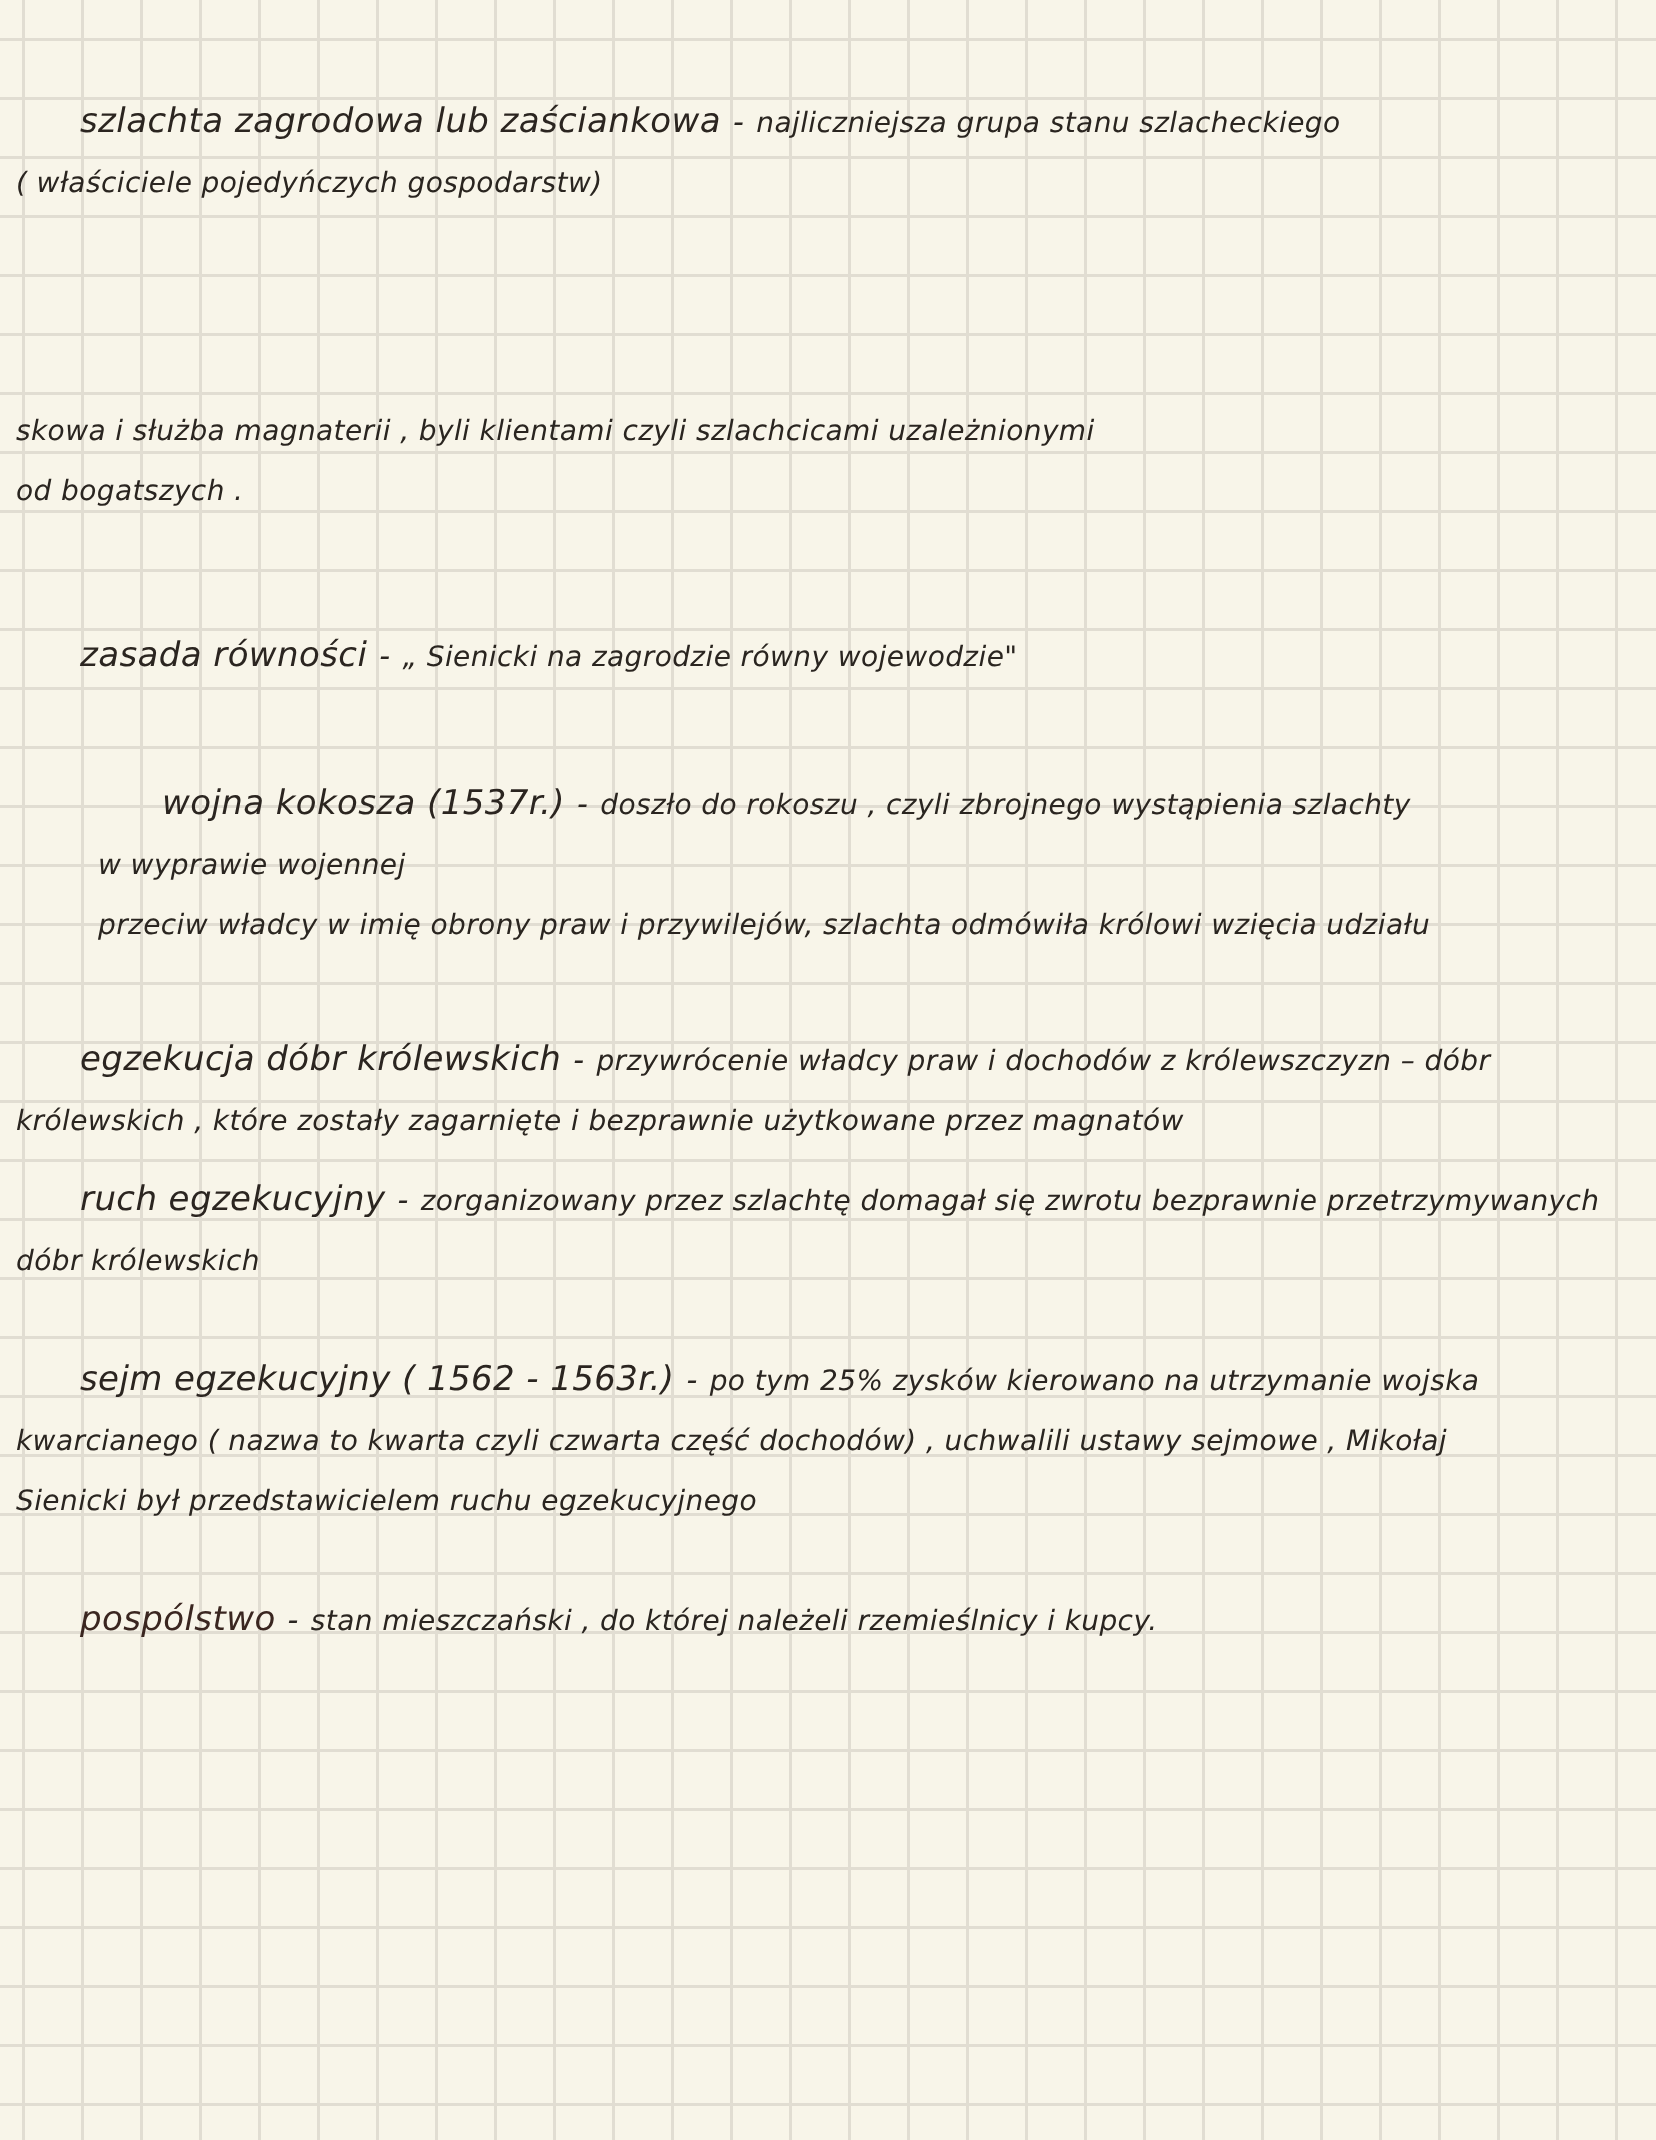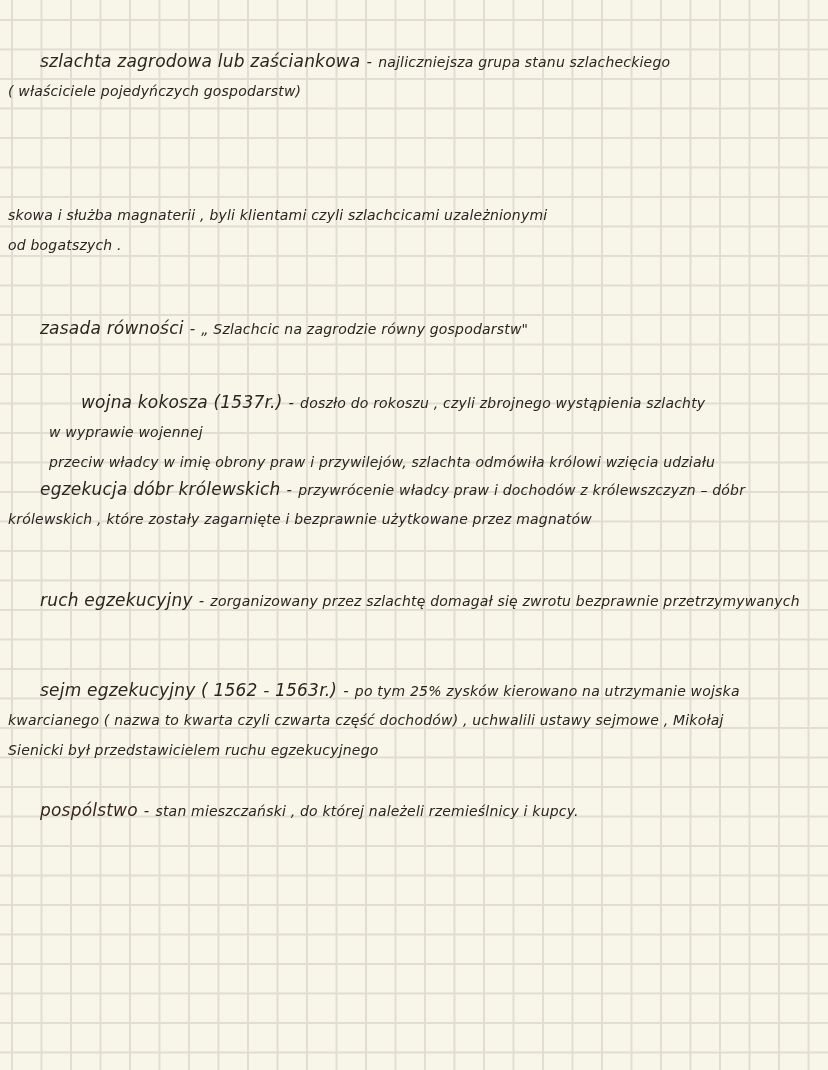--- a/index.html
+++ b/index.html
@@ -82,48 +82,51 @@
     <span class="line cont">
       <span class="body-text">skowa i służba magnaterii , byli klientami czyli szlachcicami uzależnionymi</span>
     </span>
     <span class="line cont">
       <span class="body-text">od bogatszych .</span>
     </span>
   </div>
 
   <div class="entry" style="top:313px;">
     <span class="line first">
-      <span class="term">zasada równości</span><span class="sep">-</span><span class="body-text">„ Szlachcic na zagrodzie równy gospodarstw"</span>
+      <span class="term">zasada równości</span><span class="sep">-</span><span class="body-text">„ Sienicki na zagrodzie równy wojewodzie"</span>
     </span>
   </div>
 
   <div class="entry" style="top:387px;margin-left:41px;">
     <span class="line first">
       <span class="term">wojna kokosza (1537r.)</span><span class="sep">-</span><span class="body-text">doszło do rokoszu , czyli zbrojnego wystąpienia szlachty</span>
     </span>
     <span class="line cont">
       <span class="body-text">w wyprawie wojennej</span>
     </span>
     <span class="line cont">
       <span class="body-text">przeciw władcy w imię obrony praw i przywilejów, szlachta odmówiła królowi wzięcia udziału</span>
     </span>
   </div>
 
-  <div class="entry" style="top:474px;">
+  <div class="entry" style="top:515px;">
     <span class="line first">
       <span class="term">egzekucja dóbr królewskich</span><span class="sep">-</span><span class="body-text">przywrócenie władcy praw i dochodów z królewszczyzn – dóbr</span>
     </span>
     <span class="line cont">
       <span class="body-text">królewskich , które zostały zagarnięte i bezprawnie użytkowane przez magnatów</span>
     </span>
   </div>
 
   <div class="entry" style="top:585px;">
     <span class="line first">
       <span class="term">ruch egzekucyjny</span><span class="sep">-</span><span class="body-text">zorganizowany przez szlachtę domagał się zwrotu bezprawnie przetrzymywanych</span>
+    </span>
+    <span class="line cont">
+      <span class="body-text">dóbr królewskich</span>
     </span>
   </div>
 
   <div class="entry" style="top:675px;">
     <span class="line first">
       <span class="term">sejm egzekucyjny ( 1562 - 1563r.)</span><span class="sep">-</span><span class="body-text">po tym 25% zysków kierowano na utrzymanie wojska</span>
     </span>
     <span class="line cont">
       <span class="body-text">kwarcianego ( nazwa to kwarta czyli czwarta część dochodów) , uchwalili ustawy sejmowe , Mikołaj</span>
     </span>

